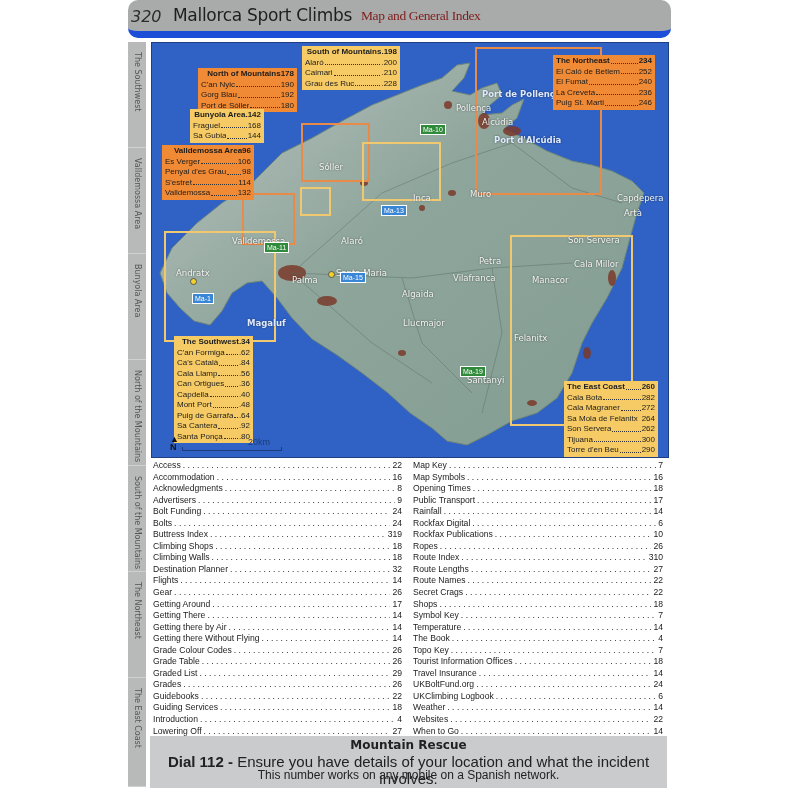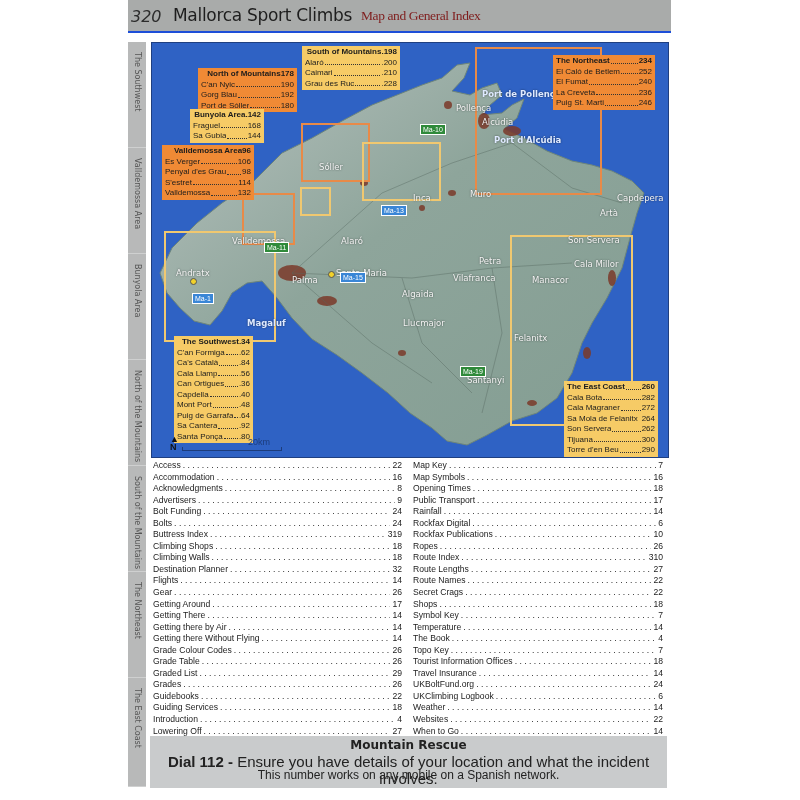--- a/index.html
+++ b/index.html
@@ -1,20 +1,20 @@
 <!DOCTYPE html>
 <html><head>
 <meta charset="utf-8">
 <style>
   html, body { margin:0; padding:0; }
   body { width:800px; height:800px; background:#ffffff; position:relative; overflow:hidden;
          font-family:"Liberation Sans", sans-serif; }
   .page { position:absolute; left:128px; top:0; width:543px; height:800px; background:#fff; }
   .header { position:absolute; left:0; top:0; width:543px; height:31px; background:#a9abaa;
-            border-bottom:2px solid #1d4ed8; }
+            border-bottom:7px solid #1d4ed8;border-radius:10px; }
   .header .pnum { position:absolute; left:3px; top:7px; font-size:16px; font-style:italic; color:#2c2c2c;
                   font-family:"DejaVu Sans", sans-serif; }
   .header .title { position:absolute; left:45px; top:5px; font-size:17px; font-weight:normal; color:#1e1e1e;
                    font-family:"DejaVu Sans", sans-serif; letter-spacing:-0.3px; }
   .header .subtitle { position:absolute; left:233px; top:8px; font-size:13.5px; color:#7f1d1d;
                       font-family:Liberation Serif, serif; letter-spacing:-0.4px; }
 
   .sidetabs { position:absolute; left:0; top:42px; width:18px; height:744px; }
   .sidetab { position:absolute; left:0; width:18px; background:#b8b9b9; border-bottom:1px solid #cfd0d0;
              display:flex; align-items:flex-start; justify-content:center; }
@@ -146,21 +146,21 @@
     <span class="maplabel" style="left:330px;top:74px">Alcúdia</span>
     <span class="maplabel blue" style="left:342px;top:92px">Port d'Alcúdia</span>
     <span class="maplabel" style="left:167px;top:119px">Sóller</span>
     <span class="maplabel" style="left:261px;top:150px">Inca</span>
     <span class="maplabel" style="left:318px;top:146px">Muro</span>
     <span class="maplabel" style="left:189px;top:193px">Alaró</span>
     <span class="maplabel" style="left:80px;top:193px">Valldemossa</span>
     <span class="maplabel" style="left:184px;top:225px">Santa Maria</span>
     <span class="dot" style="left:176px;top:228px"></span>
     <span class="maplabel" style="left:465px;top:150px">Capdepera</span>
-    <span class="maplabel" style="left:448px;top:165px">Artà</span>
+    <span class="maplabel" style="left:472px;top:165px">Artà</span>
     <span class="maplabel" style="left:416px;top:192px">Son Servera</span>
     <span class="maplabel" style="left:422px;top:216px">Cala Millor</span>
     <span class="maplabel" style="left:327px;top:213px">Petra</span>
     <span class="maplabel" style="left:301px;top:230px">Vilafranca</span>
     <span class="maplabel" style="left:380px;top:232px">Manacor</span>
     <span class="maplabel" style="left:24px;top:225px">Andratx</span>
     <span class="dot" style="left:38px;top:235px"></span>
     <span class="maplabel" style="left:140px;top:232px">Palma</span>
     <span class="maplabel" style="left:250px;top:246px">Algaida</span>
     <span class="maplabel blue" style="left:95px;top:275px">Magaluf</span>

